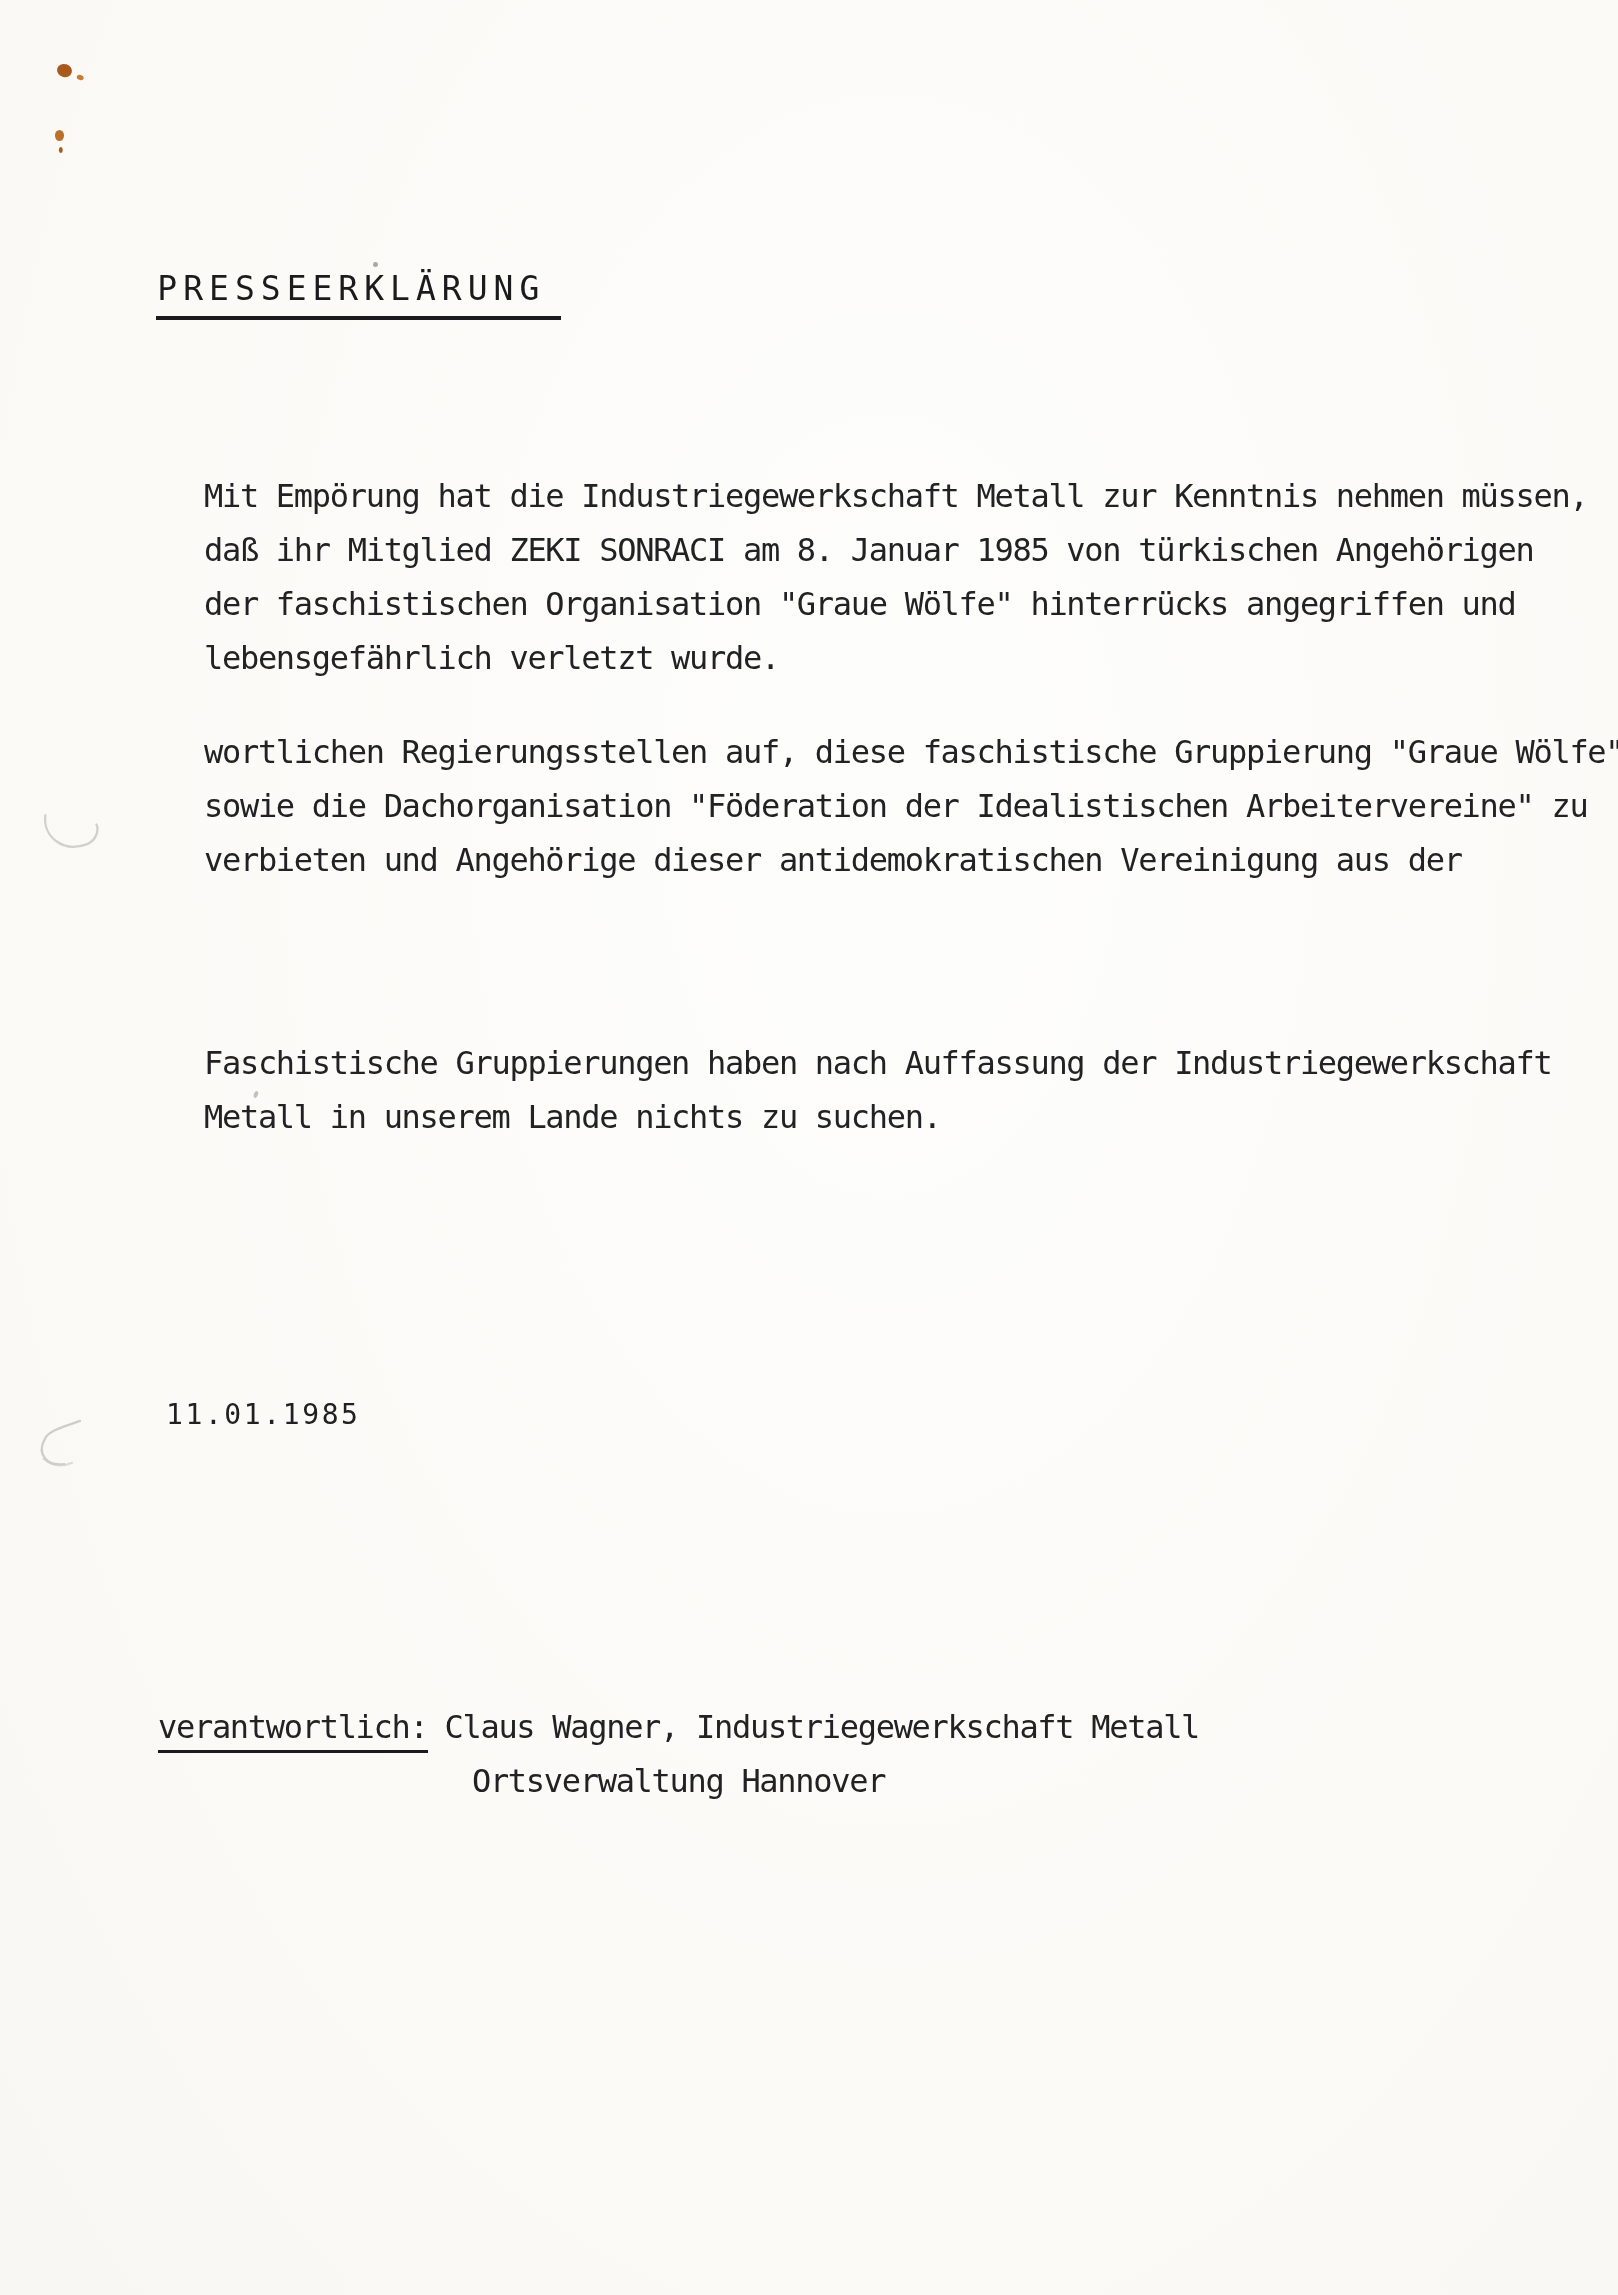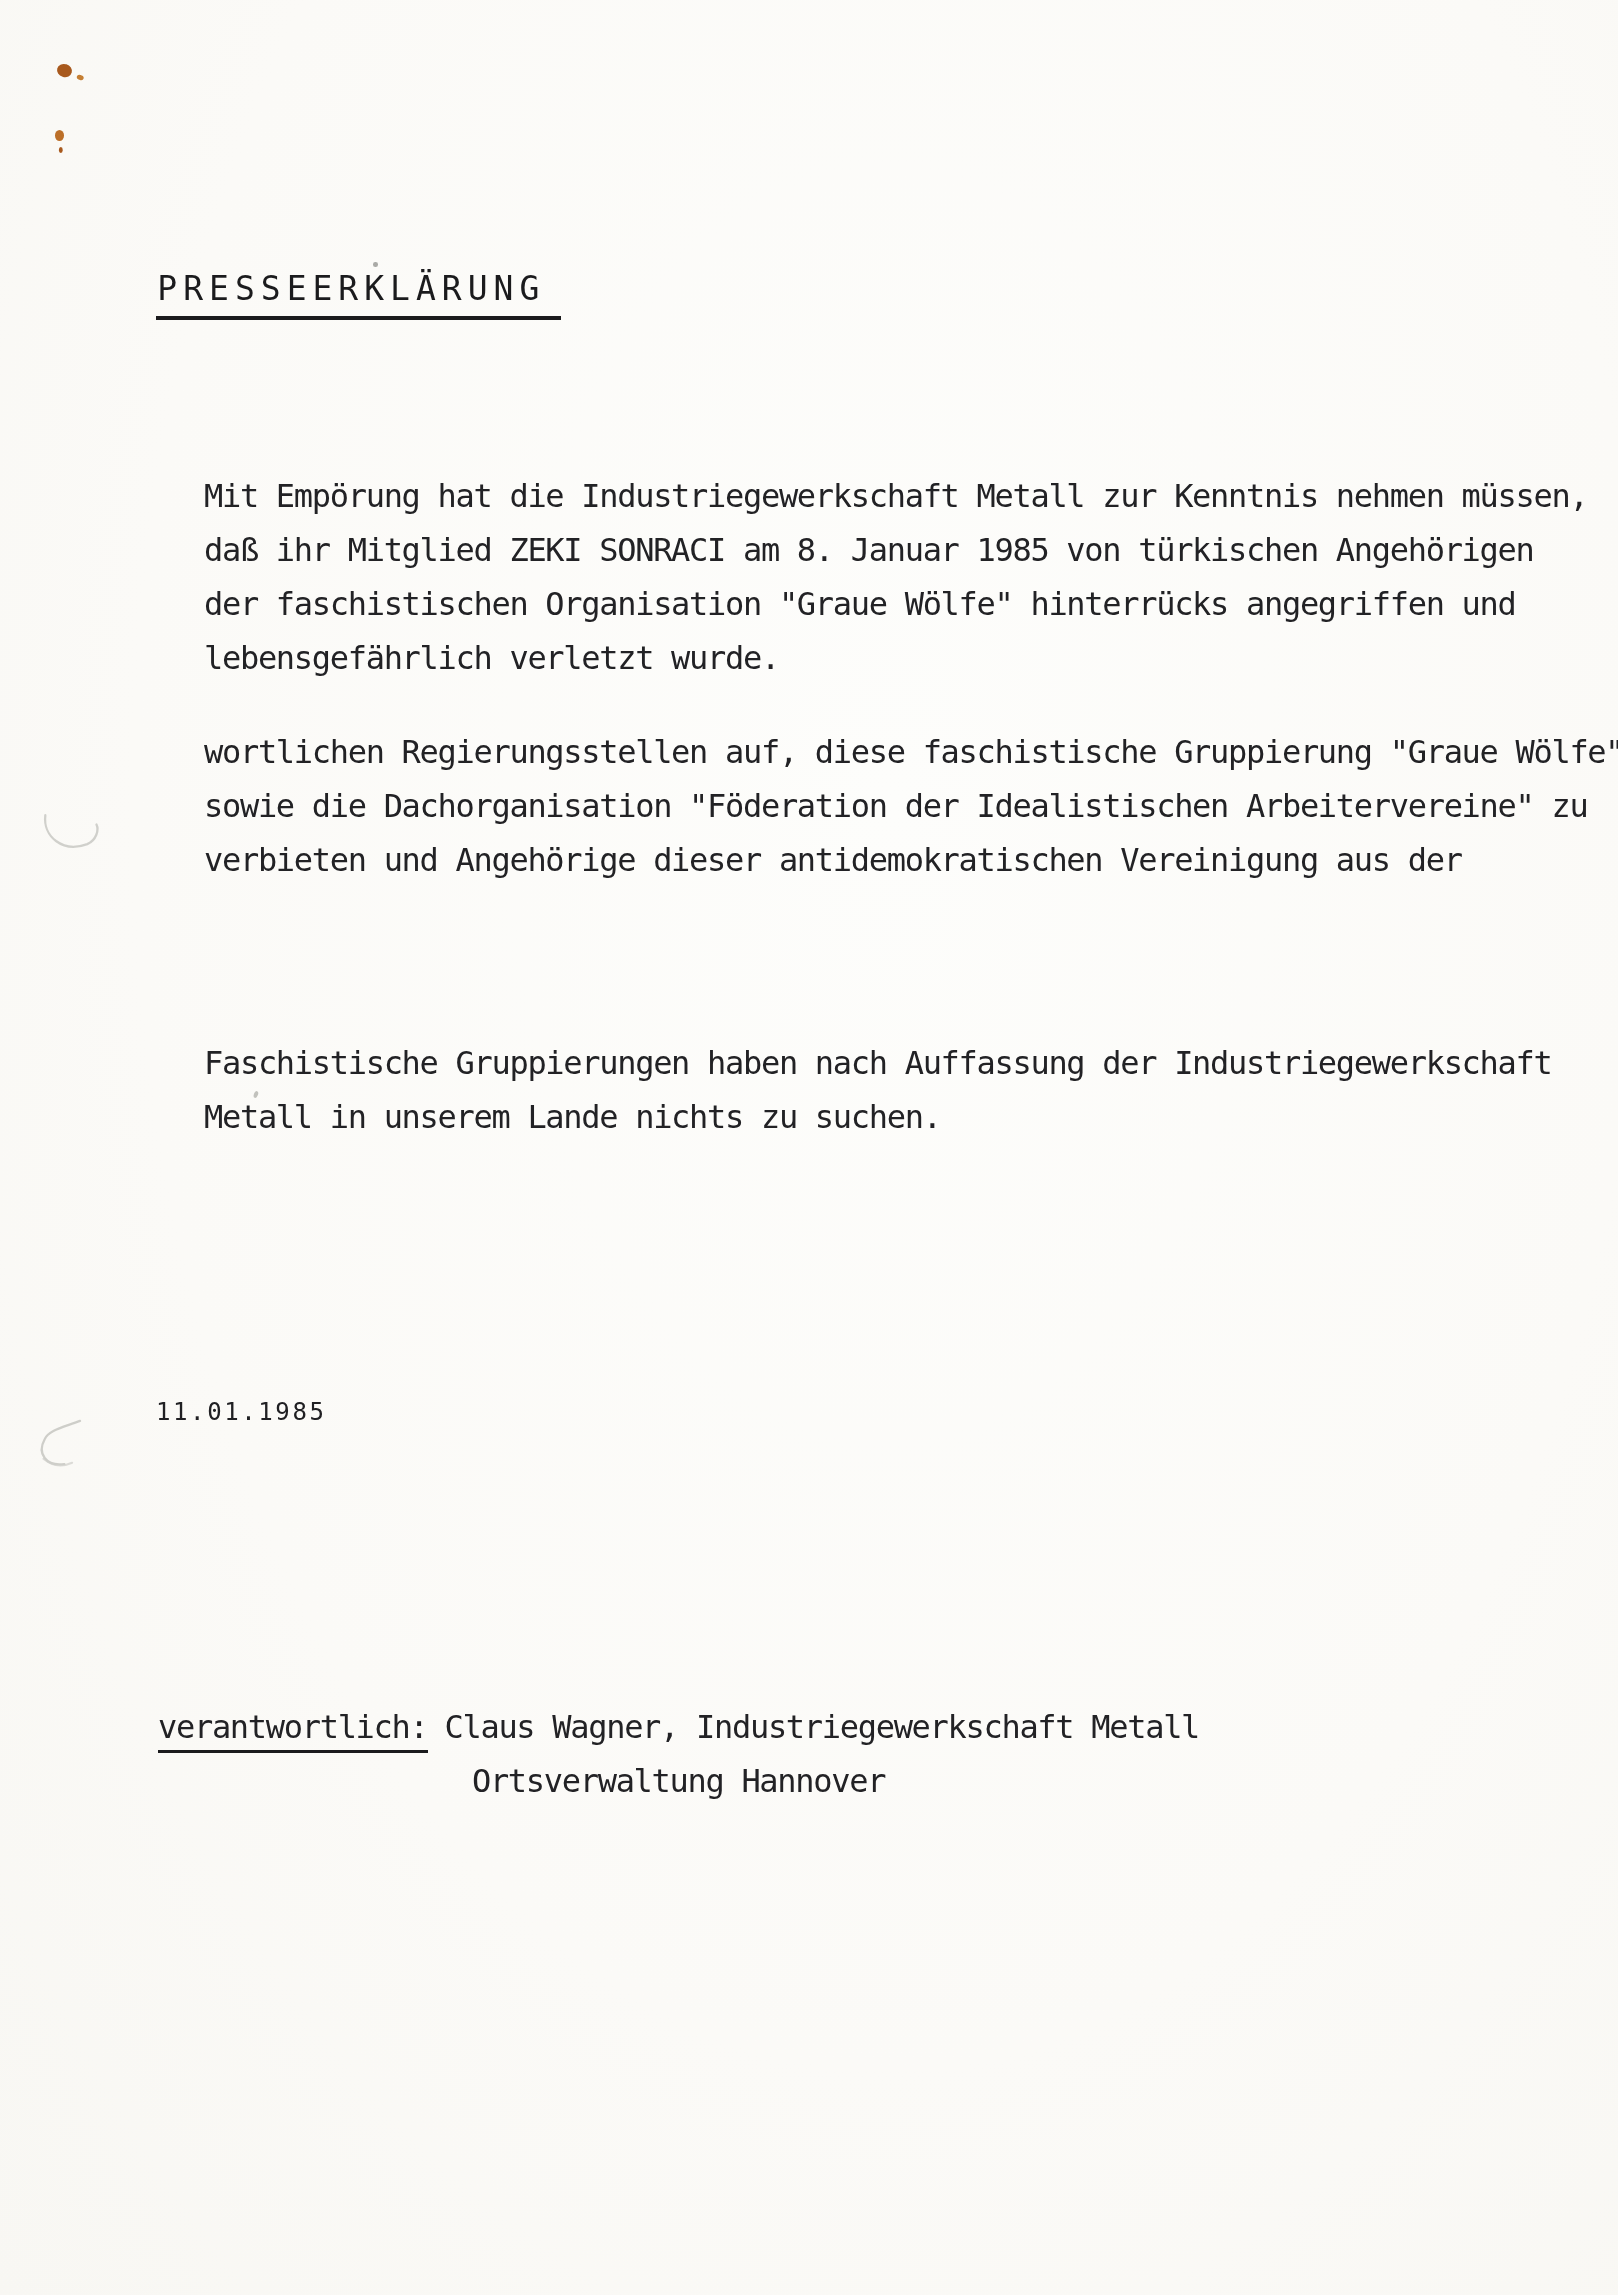--- a/index.html
+++ b/index.html
@@ -39,23 +39,23 @@
     line-height: 54px;
     white-space: nowrap;
     color: #222225;
   }
   .para .line { display: block; margin-left: 48px; }
   .p1 { top: 469px; }
   .p2 { top: 725px; }
   .p3 { top: 1036px; }
   .date-line {
     position: absolute;
-    left: 156px;
+    left: 166px;
     top: 1398px;
-    font-size: 24px;
+    font-size: 28px;
     letter-spacing: 2.6px;
     color: #202023;
   }
   .sig {
     position: absolute;
     left: 158px;
     top: 1700px;
     font-size: 32px;
     letter-spacing: -1.3px;
     line-height: 54px;

